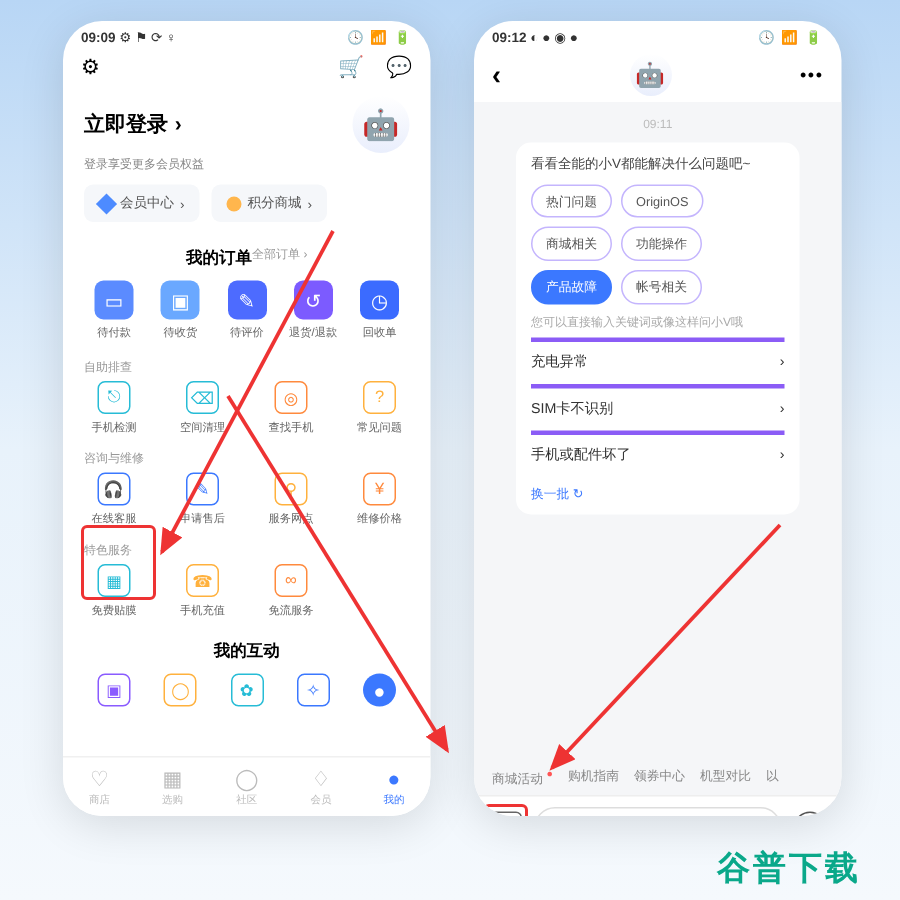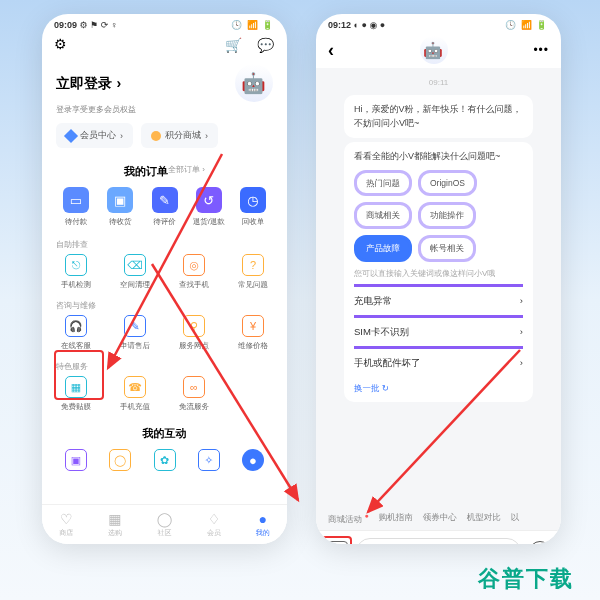--- a/index.html
+++ b/index.html
@@ -37,21 +37,21 @@
   .tab { display:flex; flex-direction:column; align-items:center; font-size:7px; color:#bbb; gap:1px;}
   .tab.active { color:#3b78ff; }
   .tab .ti { font-size:14px; }
 
   
   .chat-top { display:flex; justify-content:space-between; align-items:center; padding:4px 12px; }
   .chat-body { background:#f5f6f8; height:calc(100% - 26px); padding:6px 16px 46px; overflow:hidden; position:relative;}
   .ts { text-align:center; font-size:8px; color:#bbb; padding:4px 0;}
   .bubble { background:#fff; border-radius:10px; margin:4px 12px; padding:8px 10px; font-size:9px; color:#444; line-height:1.5;}
   .chip-wrap { display:flex; flex-wrap:wrap; gap:6px; margin-top:6px;}
-  .qchip { font-size:8.5px; padding:4px 9px; border-radius:12px; border:3px solid #c4b5fd; color:#555; background:#fff;}
+  .qchip { font-size:8.5px; padding:4px 9px; border-radius:12px; border:1px solid #c4b5fd; color:#555; background:#fff;}
   .qchip.on { background:#3b78ff; color:#fff; border-color:#3b78ff;}
   .faq-hint { font-size:8px; color:#aaa; margin:6px 0 4px;}
   .faq-item { display:flex; justify-content:space-between; padding:7px 0; font-size:9.5px; color:#333; border-top:3px solid #8b5cf6;}
   .faq-item:first-of-type { border-top:none;}
   .refresh { font-size:8.5px; color:#3b78ff; padding-top:4px;}
   .bottom-chips { position:absolute; bottom:46px; left:0; right:0; display:flex; gap:10px; padding:0 12px; font-size:8.5px; color:#888; overflow:hidden; white-space:nowrap;}
   .inputbar { position:absolute; bottom:0; left:0; right:0; height:42px; background:#fff; display:flex; align-items:center; padding:0 10px; gap:8px; border-top:1px solid #eee;}
   .kbd { width:22px;height:22px;border:1.5px solid #666;border-radius:4px;display:flex;align-items:center;justify-content:center;font-size:10px;}
   .voice { flex:1; height:28px; border:1px solid #ddd; border-radius:14px; display:flex; align-items:center; justify-content:center; font-size:9px; color:#888;}
   .plus { width:22px;height:22px;border:1.5px solid #555;border-radius:50%;display:flex;align-items:center;justify-content:center;font-size:13px;}
@@ -231,21 +231,20 @@
     <span><b>09:12</b> <span>◐ ● ◉ ●</span></span>
     <span class="right-ico">🕓 📶 🔋</span>
   </div>
   <div class="chat-top">
     <span style="font-size:18px;font-weight:600">‹</span>
     <div class="avatar-small">🤖</div>
     <span style="font-size:12px;letter-spacing:1px">•••</span>
   </div>
   <div class="chat-body">
     <div class="ts">09:11</div>
-    <div class="bubble">Hi，亲爱的V粉，新年快乐！有什么问题，不妨问问小V吧~</div>
     <div class="bubble">
       <div>看看全能的小V都能解决什么问题吧~</div>
       <div class="chip-wrap">
         <span class="qchip">热门问题</span>
         <span class="qchip">OriginOS</span>
         <span class="qchip">商城相关</span>
         <span class="qchip">功能操作</span>
         <span class="qchip on">产品故障</span>
         <span class="qchip">帐号相关</span>
       </div>

